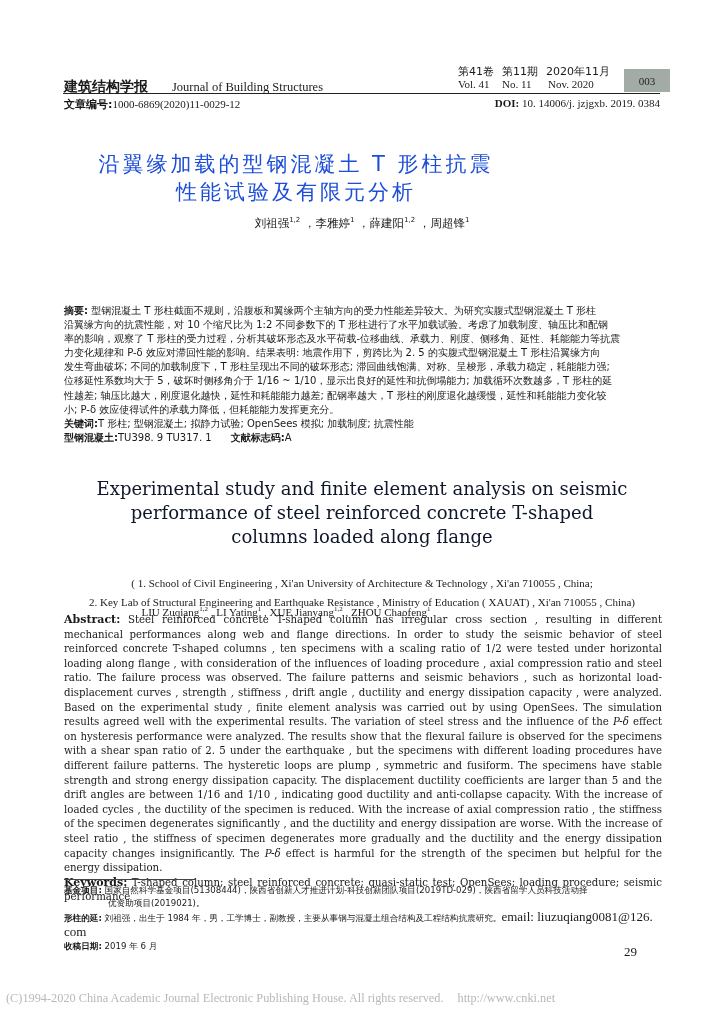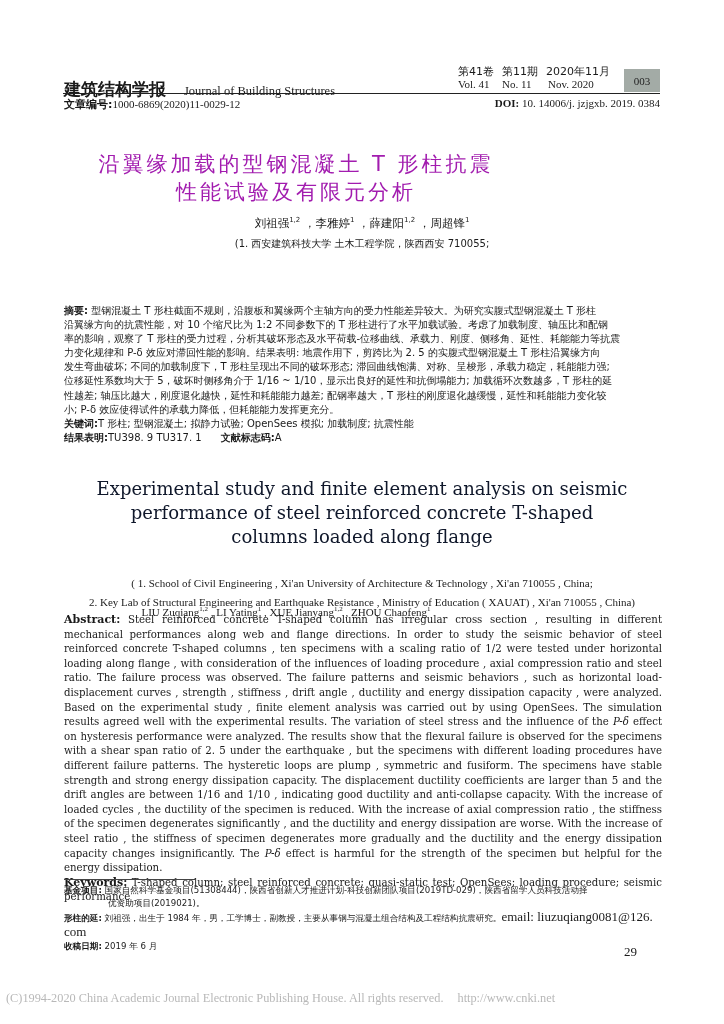--- a/index.html
+++ b/index.html
@@ -5,43 +5,43 @@
     html, body { margin: 0; padding: 0; background: #ffffff; }
     body {
       width: 724px; height: 1024px; position: relative; overflow: hidden;
       font-family: "DejaVu Serif", "Liberation Serif", serif;
       color: #1a1a1a;
     }
     .page { position: absolute; left: 0; top: 0; width: 724px; height: 1024px; }
 
     
     .hdr-left { position: absolute; left: 64px; top: 78px; font-size: 12.5px; white-space: nowrap; }
-    .hdr-left .cn { font-family: "DejaVu Sans", sans-serif; font-weight: bold; font-size: 17px; }
-    .hdr-left .en { font-family: "Liberation Serif", serif; font-size: 12.5px; margin-left: 18px; }
+    .hdr-left .cn { font-family: "DejaVu Sans", sans-serif; font-weight: bold; font-size: 14px; }
+    .hdr-left .en { font-family: "Liberation Serif", serif; font-size: 12.5px; margin-left: 24px; }
     .hdr-right { position: absolute; left: 458px; top: 66px; font-size: 11px; line-height: 12px; }
     .hdr-right .row1 { font-family: "DejaVu Sans", sans-serif; font-size: 11px; word-spacing: 2px; }
     .hdr-right .row2 { font-family: "Liberation Serif", serif; font-size: 11px; }
     .hdr-right span { display: inline-block; margin-right: 8px; }
     .page-badge {
-      position: absolute; left: 624px; top: 69px; width: 36px; height: 23px;
+      position: absolute; left: 624px; top: 69px; width: 46px; height: 23px;
       background: #a3aba6; color: #222; font-family: "Liberation Serif", serif;
       font-size: 11px; display: flex; align-items: center; justify-content: center;
     }
     .hdr-rule { position: absolute; left: 63px; top: 93px; width: 597px; height: 0; border-top: 1.2px solid #222; }
     .meta-left { position: absolute; left: 64px; top: 97px; font-size: 11px; }
     .meta-left .lbl { font-family: "DejaVu Sans", sans-serif; font-weight: bold; }
     .meta-left .val { font-family: "Liberation Serif", serif; }
     .meta-right { position: absolute; right: 64px; top: 97px; font-size: 11px; font-family: "Liberation Serif", serif; padding-left: 11px; }
     .meta-right .lbl { font-weight: bold; }
 
     
     .cn-title {
       position: absolute; left: 0; width: 592px; text-align: center;
       font-family: "DejaVu Sans", sans-serif; font-size: 21px; letter-spacing: 3px; line-height: 28px;
-      top: 150px; color: #a21caf;
+      top: 150px; color: #1d4ed8;
     }
     .cn-authors { position: absolute; left: 0; width: 724px; text-align: center; top: 216px;
       font-family: "DejaVu Sans", sans-serif; font-size: 11.5px; }
     .cn-authors sup { font-size: 7px; }
     .cn-affil { position: absolute; left: 0; width: 724px; text-align: center;
       font-family: "DejaVu Sans", sans-serif; font-size: 10px; line-height: 19px; top: 234px; }
 
     
     .cn-abs { position: absolute; left: 64px; top: 304px; width: 598px;
       font-family: "DejaVu Sans", sans-serif; font-size: 10px; line-height: 14.1px; text-align: justify; }
@@ -108,34 +108,33 @@
   <div class="cn-title">
     <div>沿翼缘加载的型钢混凝土 T 形柱抗震</div>
     <div>性能试验及有限元分析</div>
   </div>
 
   <div class="cn-authors">
     <span>刘祖强</span><sup>1,2</sup> ，<span>李雅婷</span><sup>1</sup> ，<span>薛建阳</span><sup>1,2</sup> ，<span>周超锋</span><sup>1</sup>
   </div>
 
   <div class="cn-affil">
-    <div>(1. 西安建筑科技大学 土木工程学院，陕西西安 710055;</div>
   </div>
 
   <div class="cn-abs">
     <div class="cn-line"><span class="lbl">摘要:</span><span> 型钢混凝土 T 形柱截面不规则，沿腹板和翼缘两个主轴方向的受力性能差异较大。为研究实腹式型钢混凝土 T 形柱</span></div>
     <div class="cn-line">沿翼缘方向的抗震性能，对 10 个缩尺比为 1:2 不同参数下的 T 形柱进行了水平加载试验。考虑了加载制度、轴压比和配钢</div>
     <div class="cn-line">率的影响，观察了 T 形柱的受力过程，分析其破坏形态及水平荷载-位移曲线、承载力、刚度、侧移角、延性、耗能能力等抗震</div>
     <div class="cn-line">力变化规律和 P-δ 效应对滞回性能的影响。结果表明: 地震作用下，剪跨比为 2. 5 的实腹式型钢混凝土 T 形柱沿翼缘方向</div>
     <div class="cn-line">发生弯曲破坏; 不同的加载制度下，T 形柱呈现出不同的破坏形态; 滞回曲线饱满、对称、呈梭形，承载力稳定，耗能能力强;</div>
     <div class="cn-line">位移延性系数均大于 5，破坏时侧移角介于 1/16 ~ 1/10，显示出良好的延性和抗倒塌能力; 加载循环次数越多，T 形柱的延</div>
     <div class="cn-line">性越差; 轴压比越大，刚度退化越快，延性和耗能能力越差; 配钢率越大，T 形柱的刚度退化越缓慢，延性和耗能能力变化较</div>
     <div class="cn-line">小; P-δ 效应使得试件的承载力降低，但耗能能力发挥更充分。</div>
     <div class="cn-line"><span class="lbl">关键词:</span><span>T 形柱;  型钢混凝土;  拟静力试验;  OpenSees 模拟;  加载制度;  抗震性能</span></div>
-    <div class="cn-line"><span class="lbl">结果表明:</span><span>TU398. 9    TU317. 1</span>&nbsp;&nbsp;&nbsp;&nbsp;&nbsp;&nbsp;<span class="lbl">文献标志码:</span><span>A</span></div>
+    <div class="cn-line"><span class="lbl">型钢混凝土:</span><span>TU398. 9    TU317. 1</span>&nbsp;&nbsp;&nbsp;&nbsp;&nbsp;&nbsp;<span class="lbl">文献标志码:</span><span>A</span></div>
   </div>
 
   <div class="en-title">
     <div>Experimental study and finite element analysis on seismic</div>
     <div>performance of steel reinforced concrete T-shaped</div>
     <div>columns loaded along flange</div>
   </div>
 
   <div class="en-authors">
     <span>LIU Zuqiang</span><sup>1,2</sup> , <span>LI Yating</span><sup>1</sup> , <span>XUE Jianyang</span><sup>1,2</sup> , <span>ZHOU Chaofeng</span><sup>1</sup>

